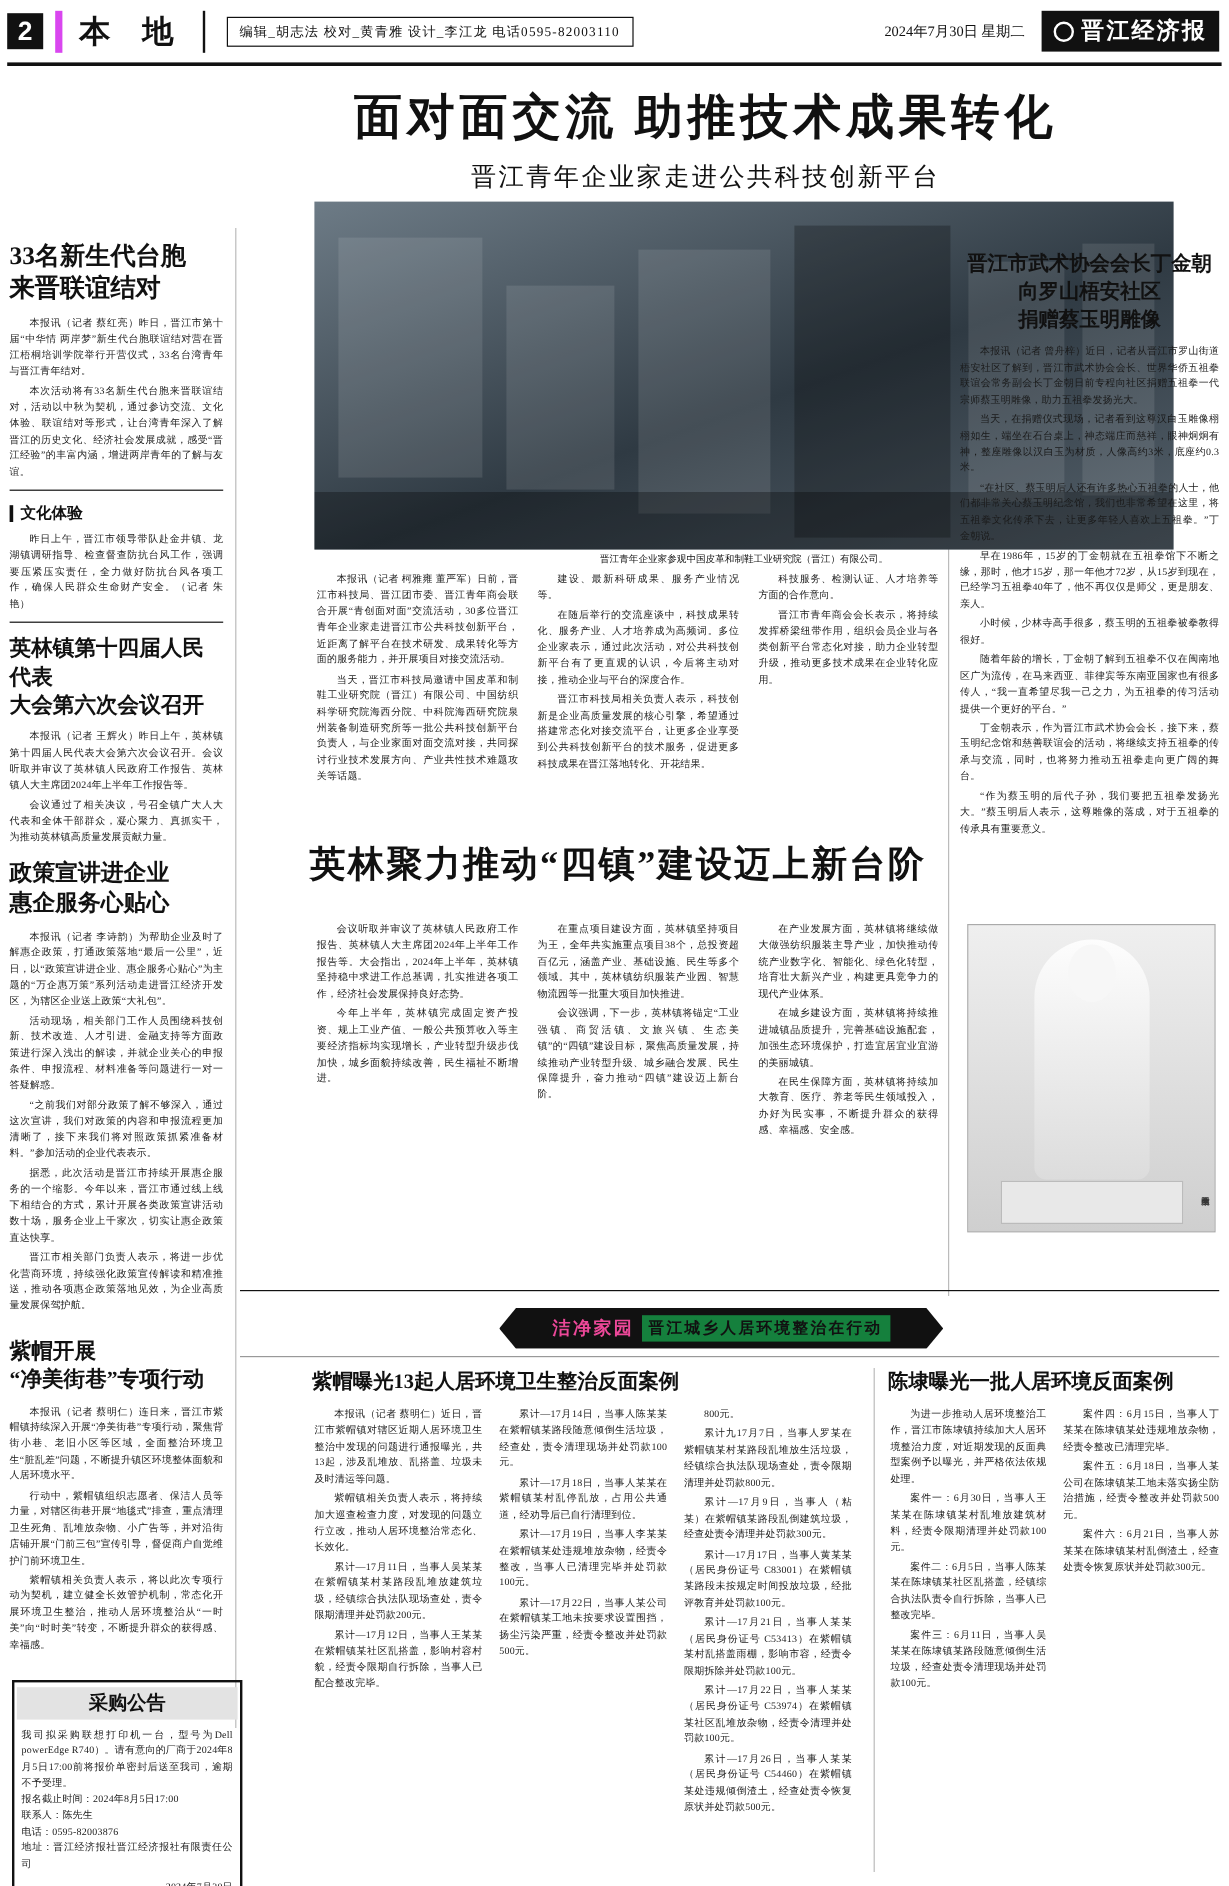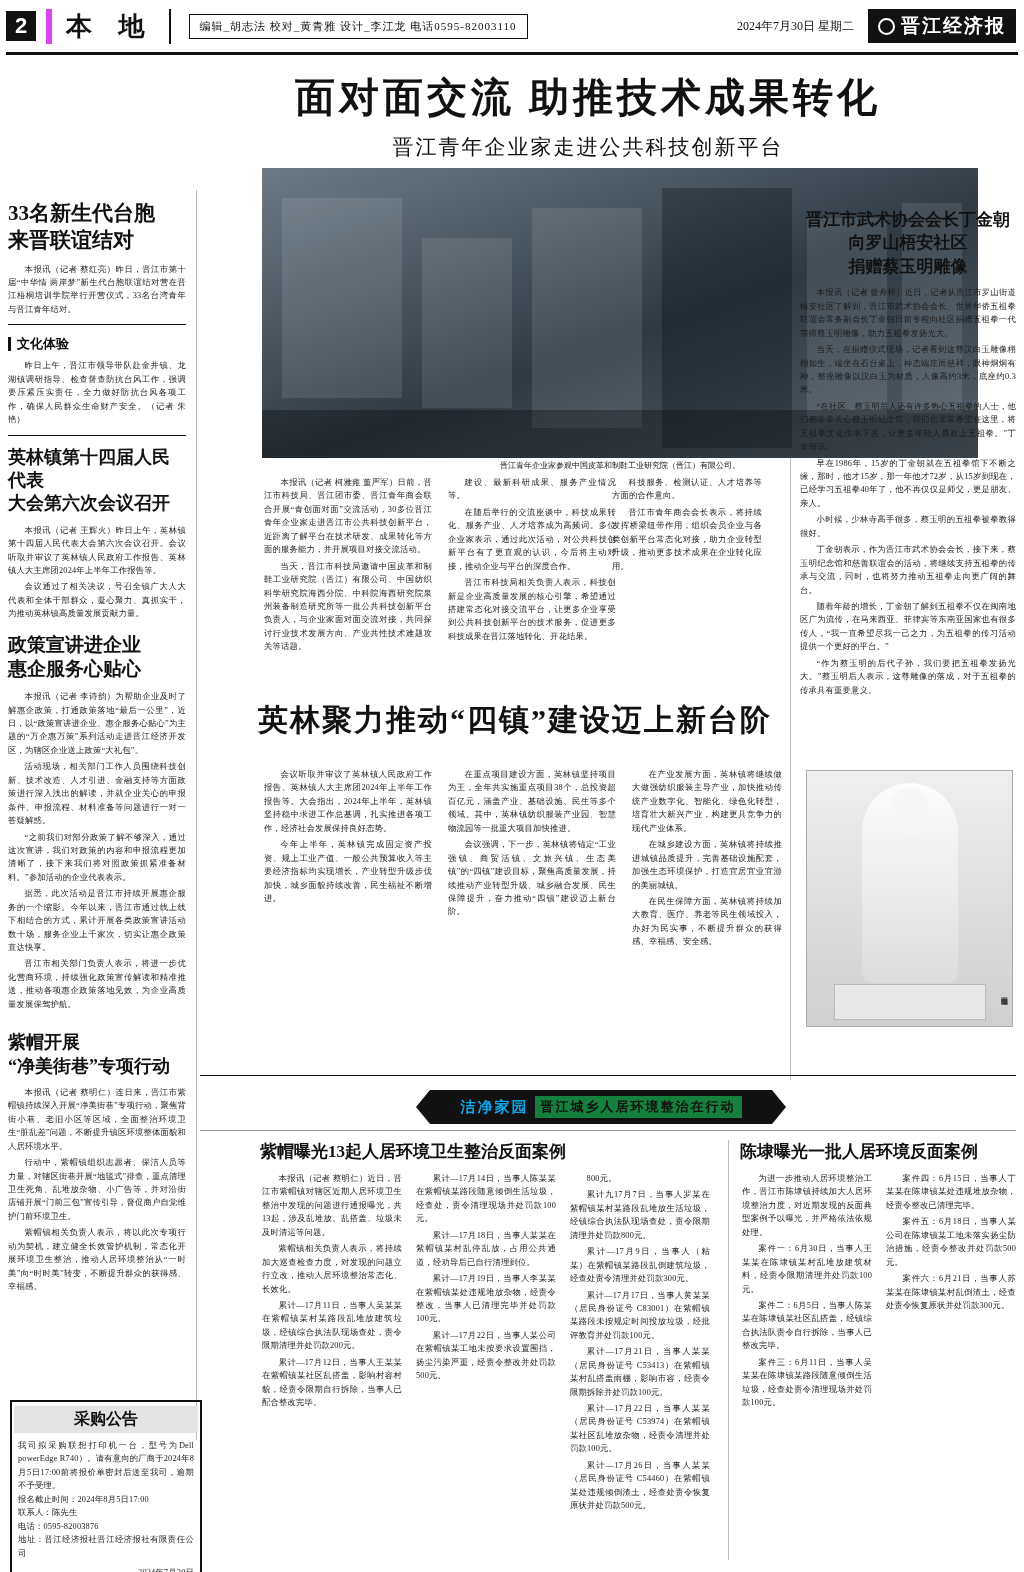--- a/index.html
+++ b/index.html
@@ -52,21 +52,21 @@
   .statue .fig{position:absolute;left:50%;top:12px;transform:translateX(-50%);width:96px;height:200px;
                background:linear-gradient(180deg,#fdfdfd,#dcdcdc);border-radius:48px 48px 10px 10px;}
   .statue .head{position:absolute;left:50%;top:16px;transform:translateX(-50%);width:40px;height:48px;border-radius:50%;background:#f7f7f7;}
   .statue .base{position:absolute;left:50%;bottom:6px;transform:translateX(-50%);width:150px;height:34px;background:#e8e8e8;border:1px solid #bbb;}
   .statue .vcap{position:absolute;right:3px;bottom:34px;font-size:7px;writing-mode:vertical-rl;color:#333;}
 
   
   .banner{position:absolute;left:416px;top:1090px;width:370px;height:34px;background:#111;color:#fff;
           display:flex;align-items:center;justify-content:center;font-size:15px;font-weight:bold;letter-spacing:2px;
           clip-path:polygon(14px 0,356px 0,370px 17px,356px 34px,14px 34px,0 17px);}
-  .banner .b1{color:#0ea5e9;margin-right:6px;}
+  .banner .b1{color:#ec4899;margin-right:6px;}
   .banner .b2{background:#15803d;color:#111;padding:2px 6px;font-size:13px;}
 
   
   .procbox{position:absolute;left:10px;top:1400px;width:176px;border:2px solid #111;padding:6px;}
   .procbox .bt{text-align:center;font-size:16px;font-weight:bold;background:#e3e3e3;padding:3px 0;margin:-2px -4px 6px -4px;}
 
   .colhead{font-size:15px;font-weight:bold;margin-bottom:6px;}
 </style>
 </head>
 <body>
@@ -111,30 +111,31 @@
 
   <div class="col body" style="left:264px;top:476px;width:168px;">
     <p>本报讯（记者 柯雅雍 董严军）日前，晋江市科技局、晋江团市委、晋江青年商会联合开展“青创面对面”交流活动，30多位晋江青年企业家走进晋江市公共科技创新平台，近距离了解平台在技术研发、成果转化等方面的服务能力，并开展项目对接交流活动。</p>
     <p>当天，晋江市科技局邀请中国皮革和制鞋工业研究院（晋江）有限公司、中国纺织科学研究院海西分院、中科院海西研究院泉州装备制造研究所等一批公共科技创新平台负责人，与企业家面对面交流对接，共同探讨行业技术发展方向、产业共性技术难题攻关等话题。</p>
   </div>
   <div class="col body" style="left:448px;top:476px;width:168px;">
     <p>建设、最新科研成果、服务产业情况等。</p>
     <p>在随后举行的交流座谈中，科技成果转化、服务产业、人才培养成为高频词。多位企业家表示，通过此次活动，对公共科技创新平台有了更直观的认识，今后将主动对接，推动企业与平台的深度合作。</p>
     <p>晋江市科技局相关负责人表示，科技创新是企业高质量发展的核心引擎，希望通过搭建常态化对接交流平台，让更多企业享受到公共科技创新平台的技术服务，促进更多科技成果在晋江落地转化、开花结果。</p>
   </div>
-  <div class="col body" style="left:612px;top:476px;width:150px;">
+  <div class="col body" style="left:632px;top:476px;width:150px;">
     <p>科技服务、检测认证、人才培养等方面的合作意向。</p>
     <p>晋江市青年商会会长表示，将持续发挥桥梁纽带作用，组织会员企业与各类创新平台常态化对接，助力企业转型升级，推动更多技术成果在企业转化应用。</p>
   </div>
 
   <div class="col leftcol">
     <div class="lh1" style="white-space:pre-line;">33名新生代台胞
 来晋联谊结对</div>
     <div class="body">
       <p>本报讯（记者 蔡红亮）昨日，晋江市第十届“中华情 两岸梦”新生代台胞联谊结对营在晋江梧桐培训学院举行开营仪式，33名台湾青年与晋江青年结对。</p>
+      <p>本次活动将有33名新生代台胞来晋联谊结对，活动以中秋为契机，通过参访交流、文化体验、联谊结对等形式，让台湾青年深入了解晋江的历史文化、经济社会发展成就，感受“晋江经验”的丰富内涵，增进两岸青年的了解与友谊。</p>
     </div>
 
     <div class="boxline"></div>
     <div class="brief-tag">
       <span class="bar"></span>
       <span>文化体验</span>
     </div>
     <div class="body">
       <p>昨日上午，晋江市领导带队赴金井镇、龙湖镇调研指导、检查督查防抗台风工作，强调要压紧压实责任，全力做好防抗台风各项工作，确保人民群众生命财产安全。（记者 朱艳）</p>
     </div>
@@ -179,22 +180,22 @@
   <div class="col rcol">
     <div class="rh" style="white-space:pre-line;">晋江市武术协会会长丁金朝
 向罗山梧安社区
 捐赠蔡玉明雕像</div>
     <div class="body" style="margin-top:8px;">
       <p>本报讯（记者 曾舟梓）近日，记者从晋江市罗山街道梧安社区了解到，晋江市武术协会会长、世界华侨五祖拳联谊会常务副会长丁金朝日前专程向社区捐赠五祖拳一代宗师蔡玉明雕像，助力五祖拳发扬光大。</p>
       <p>当天，在捐赠仪式现场，记者看到这尊汉白玉雕像栩栩如生，端坐在石台桌上，神态端庄而慈祥，眼神炯炯有神，整座雕像以汉白玉为材质，人像高约3米，底座约0.3米。</p>
       <p>“在社区、蔡玉明后人还有许多热心五祖拳的人士，他们都非常关心蔡玉明纪念馆，我们也非常希望在这里，将五祖拳文化传承下去，让更多年轻人喜欢上五祖拳。”丁金朝说。</p>
       <p>早在1986年，15岁的丁金朝就在五祖拳馆下不断之缘，那时，他才15岁，那一年他才72岁，从15岁到现在，已经学习五祖拳40年了，他不再仅仅是师父，更是朋友、亲人。</p>
       <p>小时候，少林寺高手很多，蔡玉明的五祖拳被拳教得很好。</p>
+      <p>随着年龄的增长，丁金朝了解到五祖拳不仅在闽南地区广为流传，在马来西亚、菲律宾等东南亚国家也有很多传人，“我一直希望尽我一己之力，为五祖拳的传习活动提供一个更好的平台。”</p>
       <p>丁金朝表示，作为晋江市武术协会会长，接下来，蔡玉明纪念馆和慈善联谊会的活动，将继续支持五祖拳的传承与交流，同时，也将努力推动五祖拳走向更广阔的舞台。</p>
-      <p>随着年龄的增长，丁金朝了解到五祖拳不仅在闽南地区广为流传，在马来西亚、菲律宾等东南亚国家也有很多传人，“我一直希望尽我一己之力，为五祖拳的传习活动提供一个更好的平台。”</p>
       <p>“作为蔡玉明的后代子孙，我们要把五祖拳发扬光大。”蔡玉明后人表示，这尊雕像的落成，对于五祖拳的传承具有重要意义。</p>
     </div>
   </div>
 
   <div class="midhead">
     <div class="t">英林聚力推动“四镇”建设迈上新台阶</div>
   </div>
 
   <div class="col body" style="left:264px;top:768px;width:168px;">
     <p>会议听取并审议了英林镇人民政府工作报告、英林镇人大主席团2024年上半年工作报告等。大会指出，2024年上半年，英林镇坚持稳中求进工作总基调，扎实推进各项工作，经济社会发展保持良好态势。</p>

